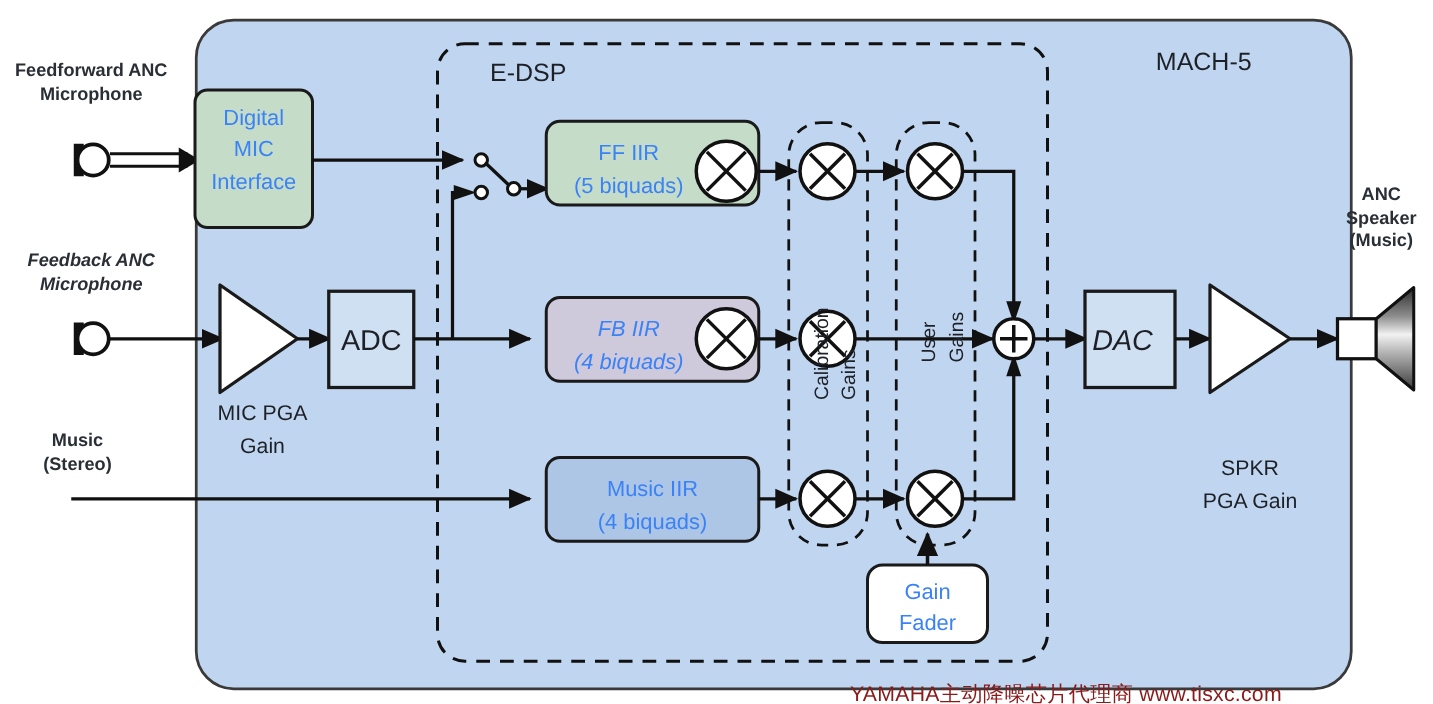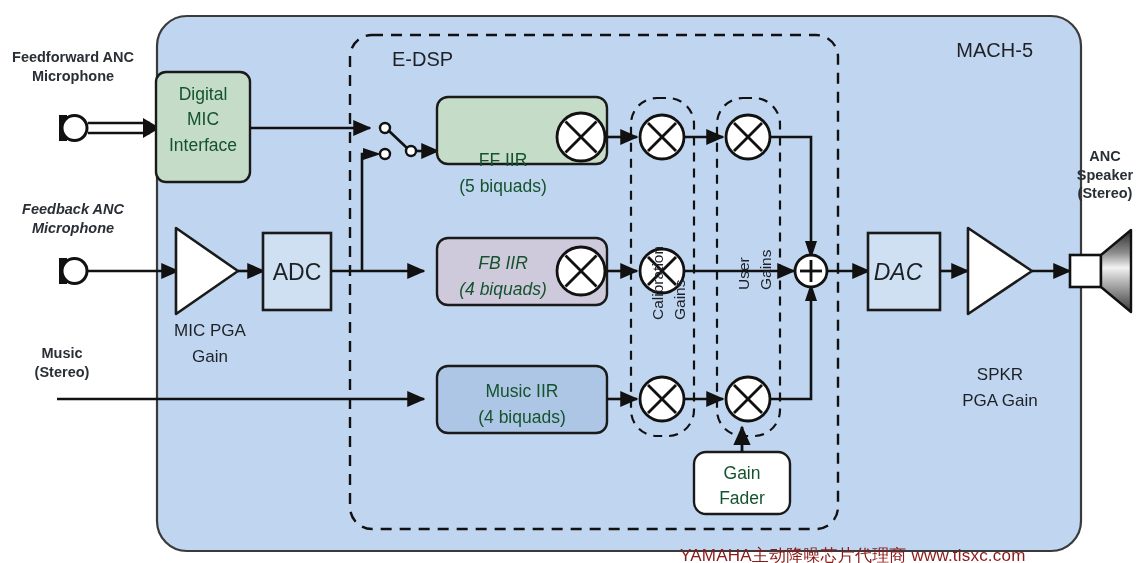--- a/index.html
+++ b/index.html
@@ -18,21 +18,21 @@
   .lbl{
     position:absolute;
     color:#25292e;
     line-height:1.28;
     text-align:center;
     white-space:pre-line;
     pointer-events:none;
   }
   .lbl-ext{font-size:14.5px;font-weight:bold;color:#2a2f36;text-align:center;}
   .lbl-blk{font-size:23px;color:#1d2127;}
-  .lbl-blk-sm{font-size:17.5px;color:#14532d;}
+  .lbl-blk-sm{font-size:17.5px;color:#3b82f6;}
   .lbl-title{font-size:20px;color:#1d2127;}
   .lbl-gain{font-size:17px;color:#1d2127;font-weight:500;}
   .lbl-rot{
     position:absolute;
     font-size:15.5px;
     color:#1d2127;
     transform-origin:0 0;
     transform:rotate(-90deg);
     white-space:nowrap;
     pointer-events:none;
@@ -199,49 +199,49 @@
 Microphone</div>
 
   <div class="lbl lbl-ext" style="left:0px;top:200px;width:146px;font-style:italic;">Feedback ANC
 Microphone</div>
 
   <div class="lbl lbl-ext" style="left:0px;top:344px;width:124px;">Music
 (Stereo)</div>
 
   <div class="lbl lbl-ext" style="left:1064px;top:147px;width:82px;">ANC
 Speaker
-(Stereo)</div>
+(Music)</div>
 
   <div class="lbl lbl-blk-sm" style="left:156px;top:82px;width:94px;line-height:1.45;">Digital
 MIC
 Interface</div>
 
   <div class="lbl lbl-blk" style="left:263px;top:258px;width:68px;">ADC</div>
 
   <div class="lbl lbl-blk" style="left:868px;top:258px;width:60px;font-style:italic;">DAC</div>
 
-  <div class="lbl lbl-blk-sm" style="left:437px;top:109px;width:132px;line-height:1.5;margin-top:38px;">FF IIR
+  <div class="lbl lbl-blk-sm" style="left:437px;top:109px;width:132px;line-height:1.5;">FF IIR
 (5 biquads)</div>
 
   <div class="lbl lbl-blk-sm" style="left:437px;top:250px;width:132px;line-height:1.5;font-style:italic;">FB IIR
 (4 biquads)</div>
 
   <div class="lbl lbl-blk-sm" style="left:437px;top:378px;width:170px;line-height:1.5;">Music IIR
 (4 biquads)</div>
 
   <div class="lbl lbl-blk-sm" style="left:694px;top:461px;width:96px;line-height:1.45;">Gain
 Fader</div>
 
   <div class="lbl lbl-gain" style="left:150px;top:318px;width:120px;line-height:1.5;">MIC PGA
 Gain</div>
 
   <div class="lbl lbl-gain" style="left:936px;top:330px;width:128px;line-height:1.5;margin-top:32px;">SPKR
 PGA Gain</div>
 
-  <div class="lbl lbl-title" style="left:893px;top:38px;width:140px;text-align:right;">MACH-5</div>
+  <div class="lbl lbl-title" style="left:893px;top:38px;width:140px;text-align:center;">MACH-5</div>
 
   <div class="lbl lbl-title" style="left:392px;top:47px;width:130px;text-align:left;">E-DSP</div>
 
   <div class="lbl-rot" style="left:647px;top:320px;">
     <span style="display:inline-block;white-space:pre-line;line-height:1.4;text-align:left;">Calibration
 Gains</span>
   </div>
 
   <div class="lbl-rot" style="left:733px;top:290px;">
     <span style="display:inline-block;white-space:pre-line;line-height:1.4;text-align:left;">User

